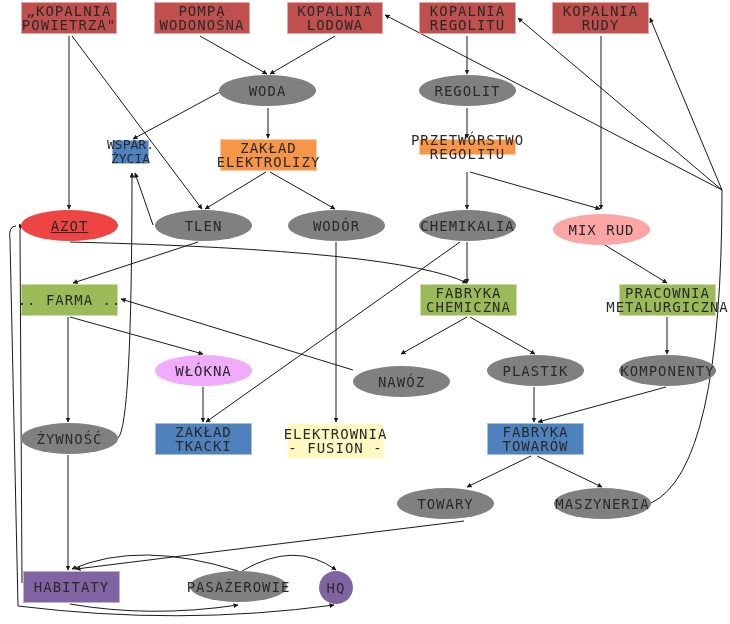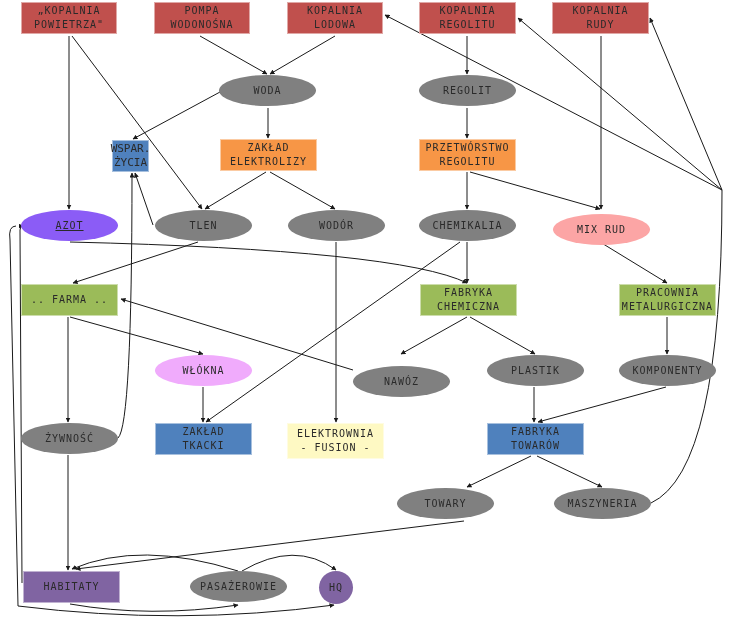--- a/index.html
+++ b/index.html
@@ -1,21 +1,21 @@
 <!DOCTYPE html>
 <html><head>
   <meta charset="utf-8">
   <style>
     html, body { margin: 0; padding: 0; background: #ffffff; }
     body { width: 730px; height: 624px; position: relative; overflow: hidden;
            font-family: "DejaVu Sans Mono", monospace; }
     #diagram { position: absolute; left: 0; top: 0; width: 730px; height: 624px; }
     .node { position: absolute; display: flex; flex-direction: column;
             align-items: center; justify-content: center; text-align: center;
-            font-size: 10px; letter-spacing: 1px; color: #2a2a2a; line-height: 14px;
+            font-size: 14px; letter-spacing: 1px; color: #2a2a2a; line-height: 14px;
             box-sizing: border-box; text-transform: uppercase; }
     .rect { border: 1px solid rgba(255,255,255,0.5); }
     .ellipse { border-radius: 50%; }
     .circle { border-radius: 50%; }
     .node span { display: block; white-space: nowrap; }
   </style>
 </head>
 <body>
 
 <svg id="diagram" xmlns="http://www.w3.org/2000/svg" width="730" height="624">
@@ -90,33 +90,33 @@
     <div class="node rect" style="left: 552px; top: 2px; width: 97px; height: 32px; background: rgb(192, 80, 77);">
       <span>KOPALNIA</span>
       <span>RUDY</span>
     </div>
     <div class="node ellipse" style="left: 219px; top: 75px; width: 97px; height: 31px; background: rgb(128, 128, 128);">
       <span>WODA</span>
     </div>
     <div class="node ellipse" style="left: 419px; top: 75px; width: 97px; height: 31px; background: rgb(128, 128, 128);">
       <span>REGOLIT</span>
     </div>
-    <div class="node rect" style="left: 112px; top: 140px; width: 37px; height: 32px; background: rgb(79, 129, 189); font-size: 11px; letter-spacing: 0px;">
+    <div class="node rect" style="left: 112px; top: 140px; width: 37px; height: 24px; background: rgb(79, 129, 189); font-size: 13px; letter-spacing: 0px;">
       <span>WSPAR.</span>
       <span>ŻYCIA</span>
     </div>
     <div class="node rect" style="left: 220px; top: 139px; width: 97px; height: 32px; background: rgb(247, 150, 70);">
       <span>ZAKŁAD</span>
       <span>ELEKTROLIZY</span>
     </div>
-    <div class="node rect" style="left: 419px; top: 139px; width: 97px; height: 32px; background: rgb(247, 150, 70);">
+    <div class="node rect" style="left: 419px; top: 139px; width: 97px; height: 16px; background: rgb(247, 150, 70);">
       <span>PRZETWÓRSTWO</span>
       <span>REGOLITU</span>
     </div>
-    <div class="node ellipse" style="left: 21px; top: 210px; width: 97px; height: 31px; background: #8b5cf6; text-decoration: underline;">
+    <div class="node ellipse" style="left: 21px; top: 210px; width: 97px; height: 31px; background: #ef4444; text-decoration: underline;">
       <span>AZOT</span>
     </div>
     <div class="node ellipse" style="left: 155px; top: 210px; width: 97px; height: 31px; background: rgb(128, 128, 128); text-align: center;">
       <span>TLEN</span>
     </div>
     <div class="node ellipse" style="left: 288px; top: 210px; width: 97px; height: 31px; background: rgb(128, 128, 128);">
       <span>WODÓR</span>
     </div>
     <div class="node ellipse" style="left: 419px; top: 210px; width: 97px; height: 31px; background: rgb(128, 128, 128);">
       <span>CHEMIKALIA</span>

